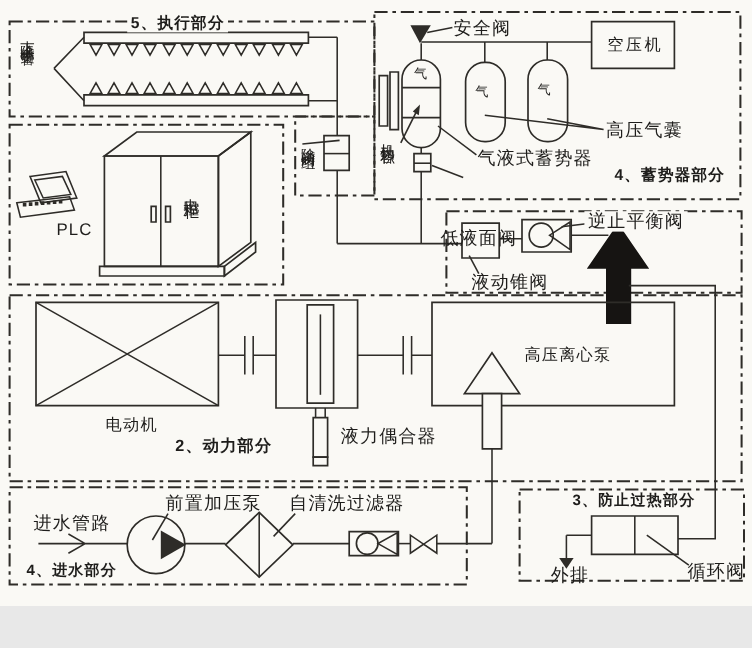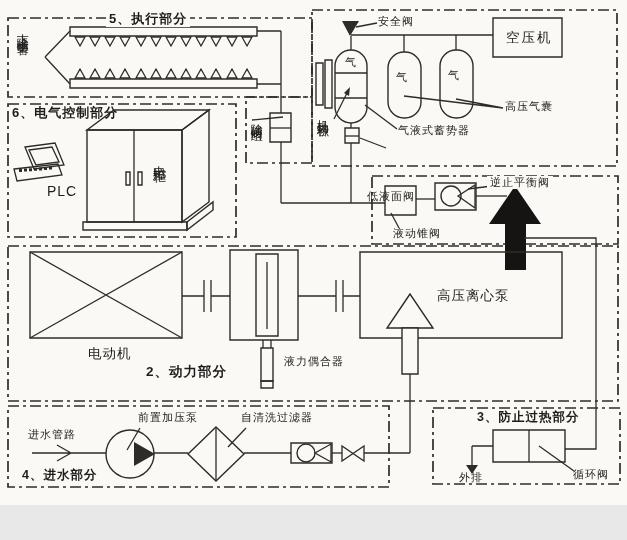--- a/index.html
+++ b/index.html
@@ -9,21 +9,21 @@
   body{background:#e8e8e8;font-family:"Liberation Sans","DejaVu Sans",sans-serif;}
   #stage{position:relative;width:627px;height:505px;background:var(--bg);overflow:hidden;}
   #art{position:absolute;left:0;top:0;}
   #art *{vector-effect:non-scaling-stroke;}
   .ln{stroke:var(--line);stroke-width:1.3;fill:none;}
   .bx{stroke:var(--line);stroke-width:1.4;fill:none;}
   .dd{stroke:var(--line);stroke-width:1.7;fill:none;stroke-dasharray:11 4 3 4;}
   .fl{fill:var(--line);stroke:none;}
   .blk{fill:var(--arrow);stroke:none;}
   .msk{fill:var(--bg);stroke:var(--line);stroke-width:1.4;}
-  .lbl{position:absolute;color:var(--text);font-size:11px;line-height:1.15;letter-spacing:1px;white-space:nowrap;}
+  .lbl{position:absolute;color:var(--text);font-size:15px;line-height:1.15;letter-spacing:1px;white-space:nowrap;}
   .vert{writing-mode:vertical-rl;text-orientation:upright;letter-spacing:2px;}
   .title{font-size:13px;font-weight:600;}
   .onborder{background:var(--bg);padding:0 3px;}
   .big{font-size:13.5px;}
   #caption{position:absolute;left:186px;top:510px;font-size:15px;font-weight:600;color:#39362f;letter-spacing:1.5px;}
   #caption .gap{display:inline-block;width:14px;}
 </style>
 </head>
 <body>
 
@@ -151,33 +151,33 @@
     <path class="ln" d="M574,471 L539,446"></path>
     <path class="ln" d="M493,446 H472 M472,446 V465"></path>
     <polygon class="fl" points="466,465 478,465 472,474"></polygon>
   </g>
 </svg>
 
   <div class="lbl title onborder" style="left:106px;top:12px;">5、执行部分</div>
   <div class="lbl vert" style="left:15px;top:24px;font-size:12px;">上下除磷集管</div>
   <div class="lbl vert" style="left:249px;top:114px;font-size:12px;">除磷阀组</div>
 
-  <div class="lbl title" style="left:12px;top:106px;">6、电气控制部分</div>
   <div class="lbl" style="left:47px;top:183px;font-size:14px;">PLC</div>
   <div class="lbl vert" style="left:151px;top:155px;font-size:13px;">电控柜</div>
 
   <div class="lbl" style="left:378px;top:15px;">安全阀</div>
   <div class="lbl big" style="left:506px;top:30px;letter-spacing:2px;">空压机</div>
   <div class="lbl" style="left:345px;top:56px;font-size:11px;">气</div>
   <div class="lbl" style="left:396px;top:71px;font-size:11px;">气</div>
   <div class="lbl" style="left:448px;top:69px;font-size:11px;">气</div>
   <div class="lbl" style="left:505px;top:100px;">高压气囊</div>
   <div class="lbl" style="left:398px;top:124px;">气液式蓄势器</div>
   <div class="lbl vert onborder" style="left:315px;top:110px;font-size:12px;padding:0;">机动容积</div>
   <div class="lbl" style="left:367px;top:142px;margin-top:48px;">低液面阀</div>
+  <div class="lbl title" style="left:512px;top:139px;">4、蓄势器部分</div>
 
   <div class="lbl onborder" style="left:487px;top:176px;">逆止平衡阀</div>
   <div class="lbl" style="left:393px;top:227px;">液动锥阀</div>
 
   <div class="lbl big" style="left:437px;top:288px;">高压离心泵</div>
   <div class="lbl big" style="left:88px;top:346px;">电动机</div>
   <div class="lbl title" style="left:146px;top:364px;font-size:13.5px;">2、动力部分</div>
   <div class="lbl" style="left:284px;top:355px;">液力偶合器</div>
 
   <div class="lbl" style="left:28px;top:428px;">进水管路</div>

